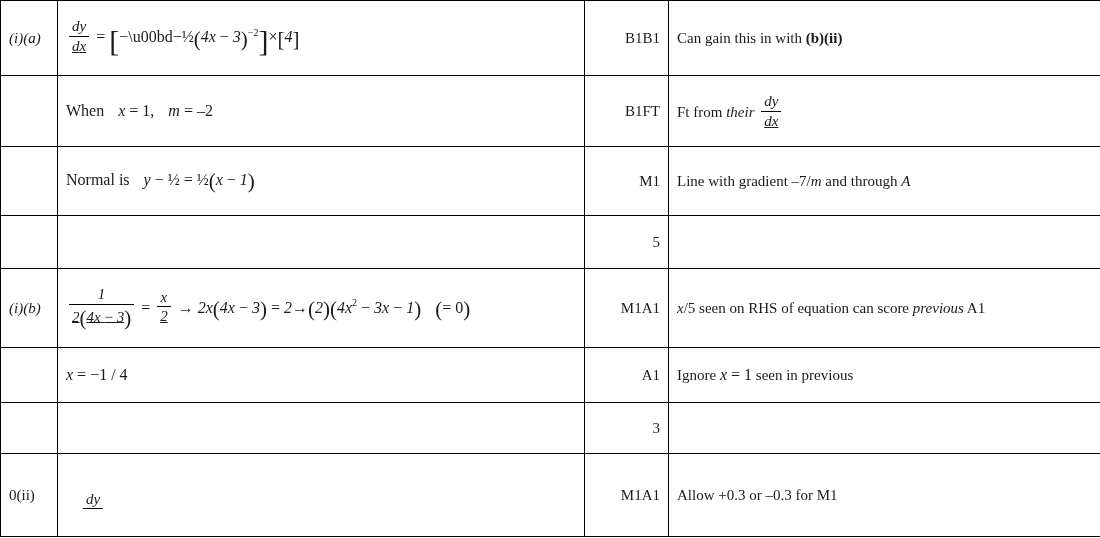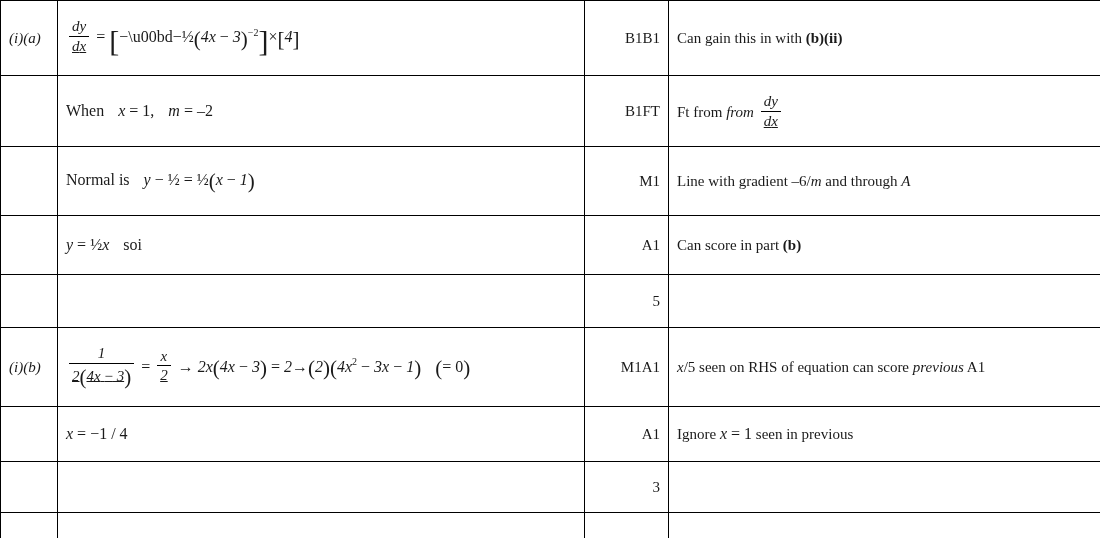--- a/index.html
+++ b/index.html
@@ -162,54 +162,41 @@
       <span class="math">
         <span class="roman">When</span>
         <span class="sp"></span><span class="ital">x</span>
         <span class="roman">= 1,</span>
         <span class="sp"></span><span class="ital">m</span>
         <span class="roman">= –2</span>
       </span>
     </td>
     <td class="mark">B1FT</td>
     <td class="note">
-      <span>Ft from </span><span class="ital">from</span>
+      <span>Ft from </span><span class="ital">their</span>
       <span class="math">
         <span class="frac"><span class="num">d<span class="ital">y</span></span><span class="den">d<span class="ital">x</span></span></span>
       </span>
     </td>
   </tr>
 
   <tr class="r3">
     <td class="label"></td>
     <td class="work">
       <span class="math">
         <span class="roman">Normal is</span>
         <span class="sp"></span><span class="ital">y</span> <span class="roman">−</span> <span class="roman">½</span> <span class="roman">=</span> <span class="roman">½</span><span class="med-br">(</span><span class="ital">x</span> <span class="roman">−</span> 1<span class="med-br">)</span>
       </span>
     </td>
     <td class="mark">M1</td>
     <td class="note">
-      <span>Line with gradient –6/</span><span class="ital">m</span><span> and through </span><span class="ital">A</span>
-    </td>
-  </tr>
-
-  <tr class="r4">
-    <td class="label"></td>
-    <td class="work">
-      <span class="math">
-        <span class="ital">y</span> <span class="roman">=</span> <span class="roman">½</span><span class="ital">x</span>
-        <span class="sp"></span><span class="roman">soi</span>
-      </span>
-    </td>
-    <td class="mark">A1</td>
-    <td class="note">
-      <span>Can score in part </span><span class="bold">(b)</span>
-    </td>
-  </tr>
+      <span>Line with gradient –7/</span><span class="ital">m</span><span> and through </span><span class="ital">A</span>
+    </td>
+  </tr>
+
 
   <tr class="r5">
     <td class="label"></td>
     <td class="work empty"></td>
     <td class="mark">5</td>
     <td class="note empty"></td>
   </tr>
 
   <tr class="r6">
     <td class="label">(i)(b)</td>

